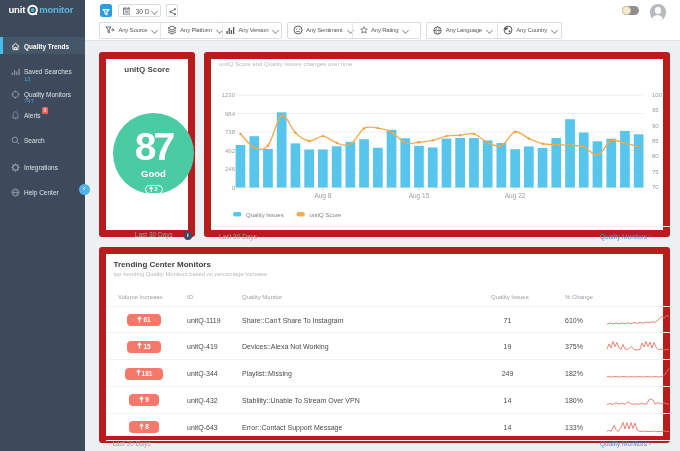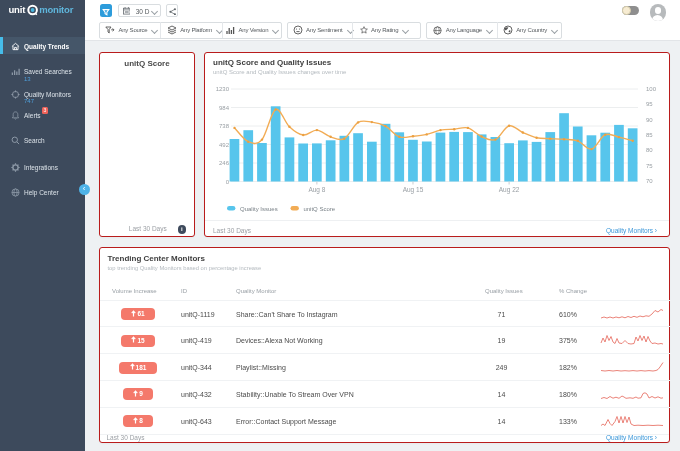--- a/index.html
+++ b/index.html
@@ -18,21 +18,21 @@
 #active-row .bar { position:absolute; left:0; top:0; width:3px; height:17px; background:#46bdea; }
 
 
 #topbar { position:absolute; left:85px; top:0; width:595px; height:41px; background:#fff; border-bottom:1px solid #e2e5e8; z-index:4; }
 .ctrl { position:absolute; border:1px solid #d9dde0; border-radius:2px; background:#fff; }
 .ftxt { font-size:6px; color:#555a5e; white-space:nowrap; }
 .chev { display:inline-block; width:5px; height:5px; border-right:1px solid #9aa0a5; border-bottom:1px solid #9aa0a5; transform:rotate(45deg); vertical-align:2px; }
 .fitem { position:absolute; top:0; height:100%; display:flex; align-items:center; }
 
 
-.card { position:absolute; background:#fff; border:1px solid #b91c1c; border-radius:3px; box-shadow:0 1px 2px rgba(0,0,0,0.03); }
+.card { position:absolute; background:#fff; border:7px solid #b91c1c; border-radius:3px; box-shadow:0 1px 2px rgba(0,0,0,0.03); }
 #scorecard { left:99px; top:52px; width:96px; height:185px; }
 #chartcard { left:204px; top:52px; width:466px; height:185px; }
 #trendcard { left:99px; top:247px; width:571px; height:195.5px; }
 
 .graytxt { color:#9b9fa4; font-size:6.5px; }
 .bluelink { color:#3b97d9; font-size:6.5px; }
 
 
 #scorecard h3 { font-size:8px; color:#4a4a4a; font-weight:bold; text-align:center; margin-top:5.5px; }
 #circle { position:absolute; left:7px; top:54px; width:81px; height:81px; border-radius:50%; background:#4bcba4; text-align:center; color:#fff; }
@@ -220,26 +220,32 @@
           <path d="M1.6 3.2 C2.5 2.2 4 2.8 4.8 2.2 C5.6 1.6 5.2 3.4 4.4 4 C3.6 4.6 3.2 5.6 2.4 5.2 C1.8 4.9 1.5 4 1.6 3.2 Z" fill="#555"></path>
           <path d="M6.2 5.4 C6.8 5 7.8 5.6 7.4 6.4 C7 7.2 6.2 7.6 5.8 7 C5.5 6.5 5.7 5.7 6.2 5.4 Z" fill="#555"></path>
         </svg>
         <span class="ftxt" style="margin-left:3.5px; letter-spacing:-0.2px;">Any Country</span>
         <span class="chev" style="margin-left:5px;"></span>
       </div>
     </div>
 
   <div class="card" id="scorecard">
     <h3>unitQ Score</h3>
+    <div id="circle">
+      <div class="num">87</div>
+      <div class="good">Good</div>
+      <div class="pill"><svg style="vertical-align:-1px;" width="4.5" height="6.5" viewBox="0 0 5 7">
+            <path d="M2.5 6.6 V1.6 M0.7 3.2 L2.5 1.2 L4.3 3.2" stroke="#fff" stroke-width="1.2" fill="none"></path>
+          </svg><span style="margin-left:0.5px;">3</span></div>
+    </div>
     <span class="graytxt abs" style="left:28.8px; top:171.5px;">Last 30 Days</span>
     <div class="abs" style="left:77.5px; top:172px; width:8.5px; height:8.5px; border-radius:50%; background:#3e4a5c; color:#fff; font-size:6px; text-align:center; line-height:9px; font-weight:bold;">i</div>
   </div>
 
   <div class="card" id="chartcard">
-    <h3>unitQ Score and Quality Issues</h3>
     <div class="sub">unitQ Score and Quality Issues changes over time</div>
     <svg id="chartsvg" class="abs" style="left:0; top:0;" width="464" height="183" viewBox="0 0 464 183">
         <line x1="26" y1="36" x2="433" y2="36" stroke="#eceeef" stroke-width="1"></line>
         <text x="24" y="38" font-size="6" fill="#9aa0a5" text-anchor="end" font-family="Liberation Sans">1230</text>
         <line x1="26" y1="54.5" x2="433" y2="54.5" stroke="#eceeef" stroke-width="1"></line>
         <text x="24" y="56.5" font-size="6" fill="#9aa0a5" text-anchor="end" font-family="Liberation Sans">984</text>
         <line x1="26" y1="73" x2="433" y2="73" stroke="#eceeef" stroke-width="1"></line>
         <text x="24" y="75" font-size="6" fill="#9aa0a5" text-anchor="end" font-family="Liberation Sans">738</text>
         <line x1="26" y1="91.5" x2="433" y2="91.5" stroke="#eceeef" stroke-width="1"></line>
         <text x="24" y="93.5" font-size="6" fill="#9aa0a5" text-anchor="end" font-family="Liberation Sans">492</text>

